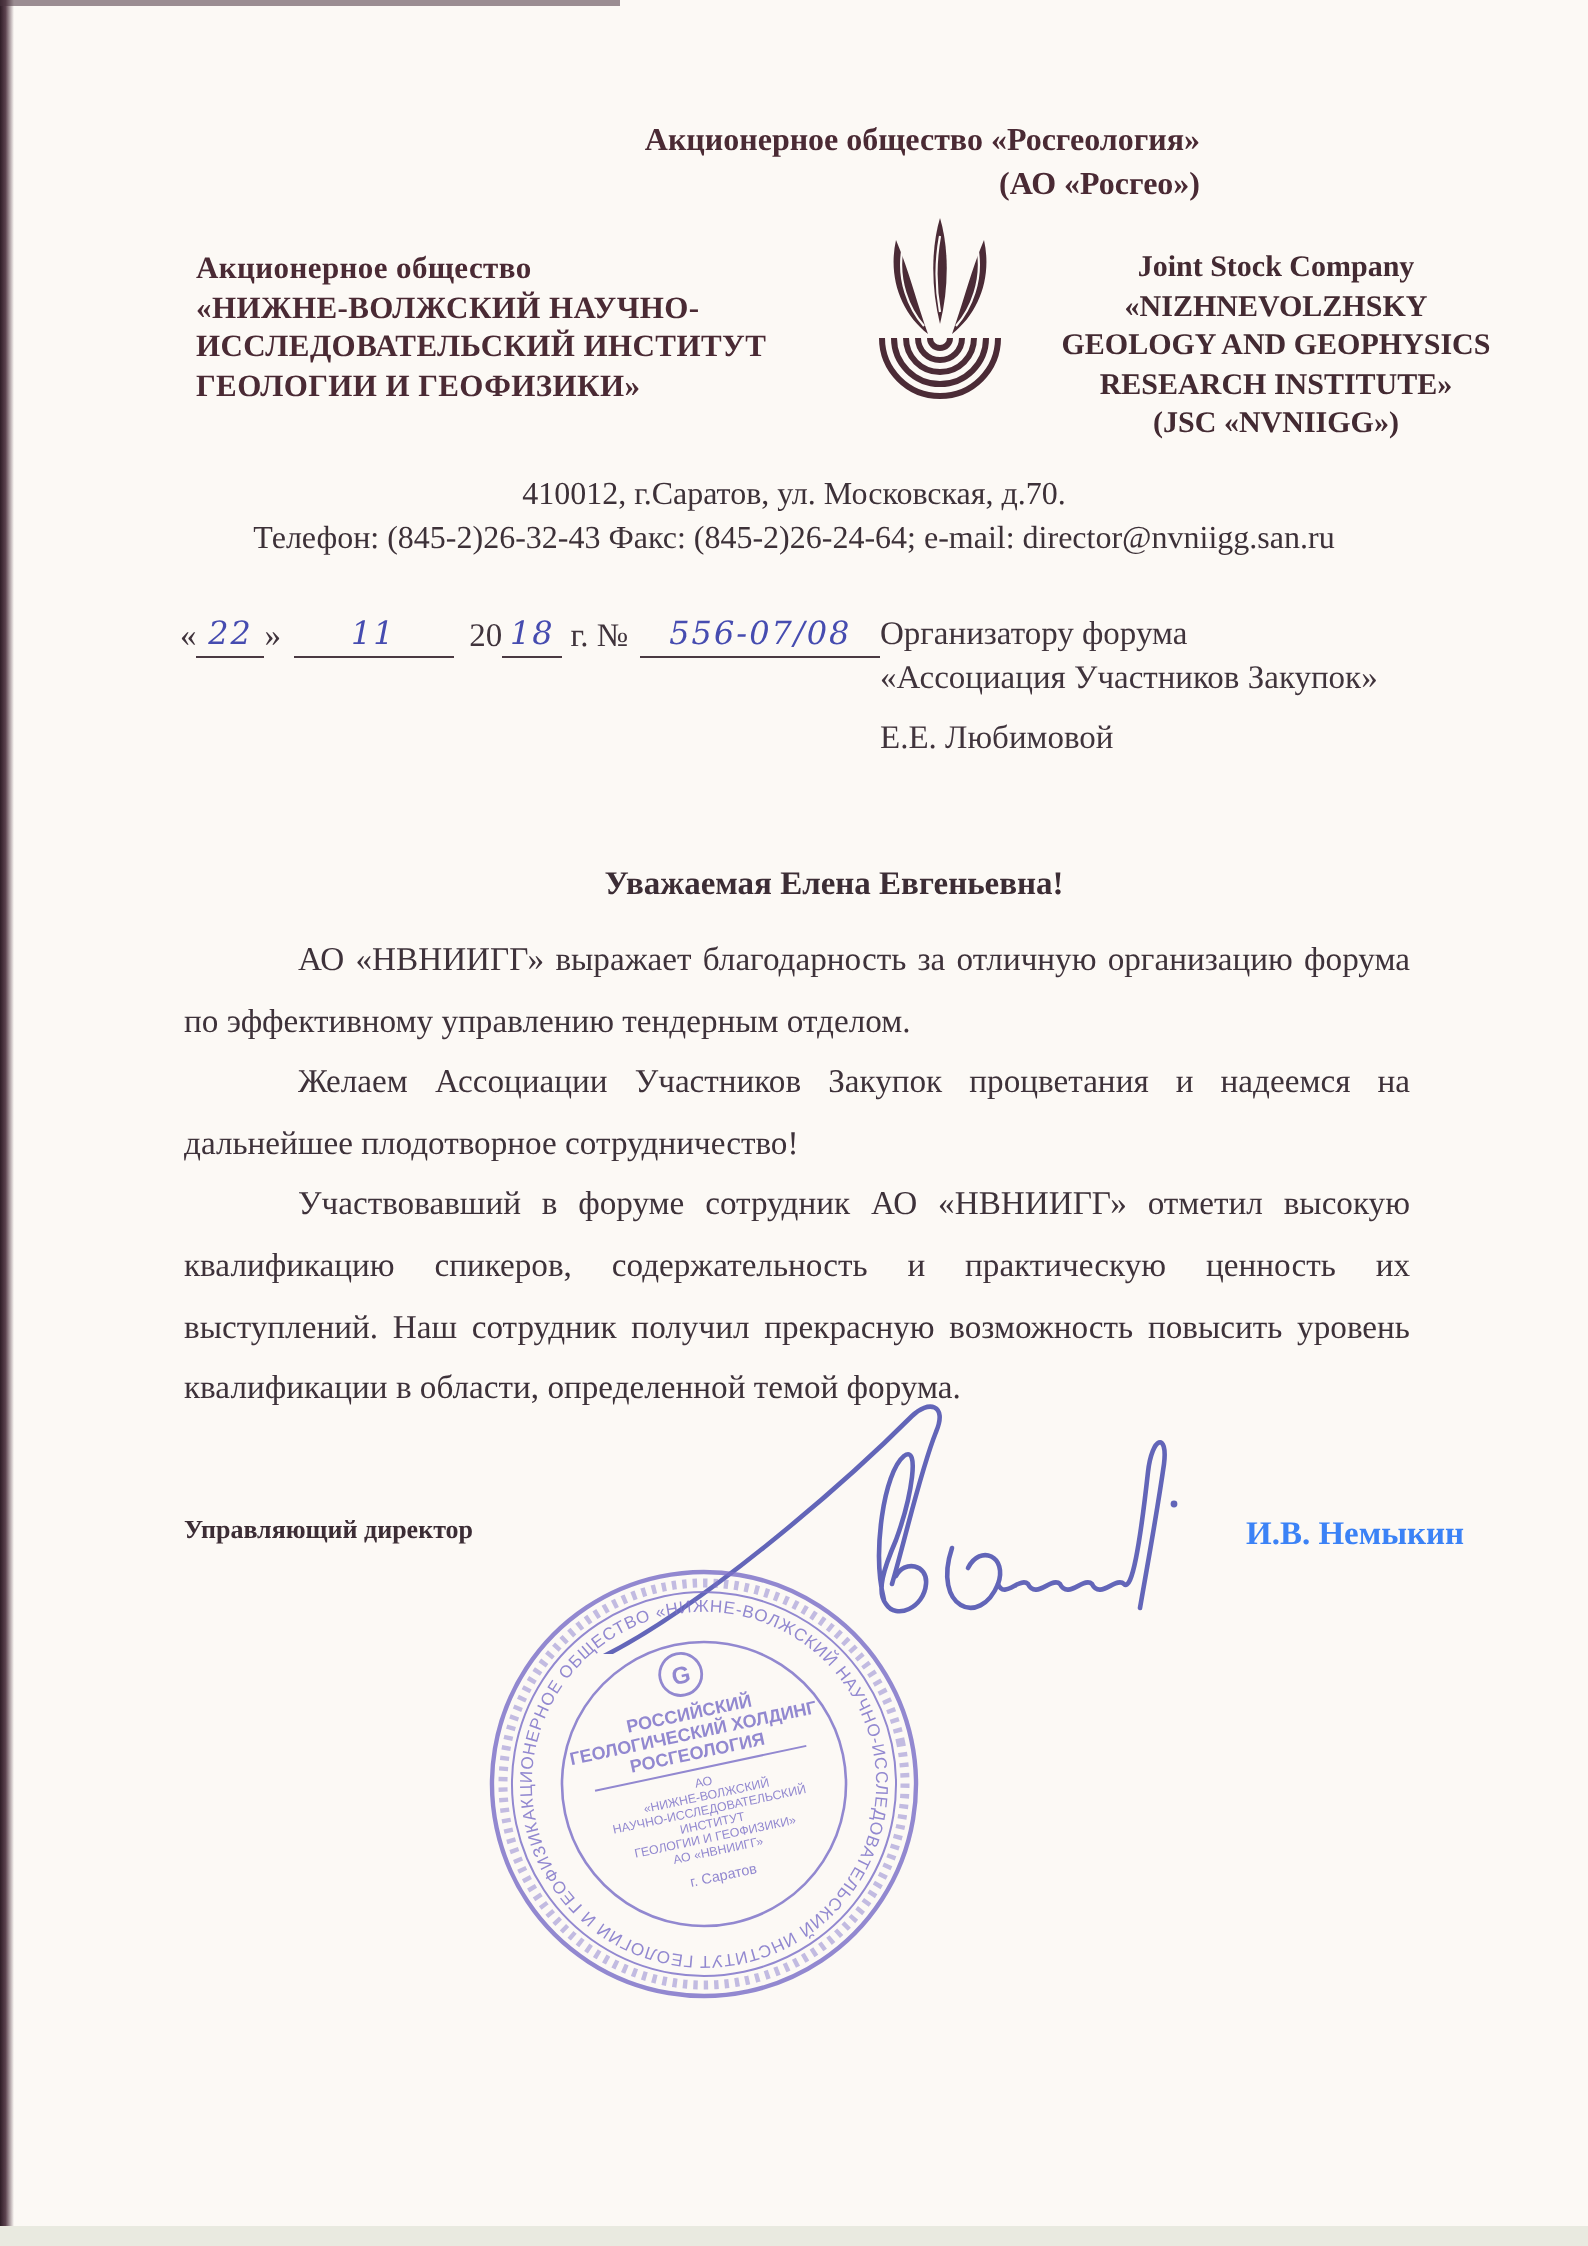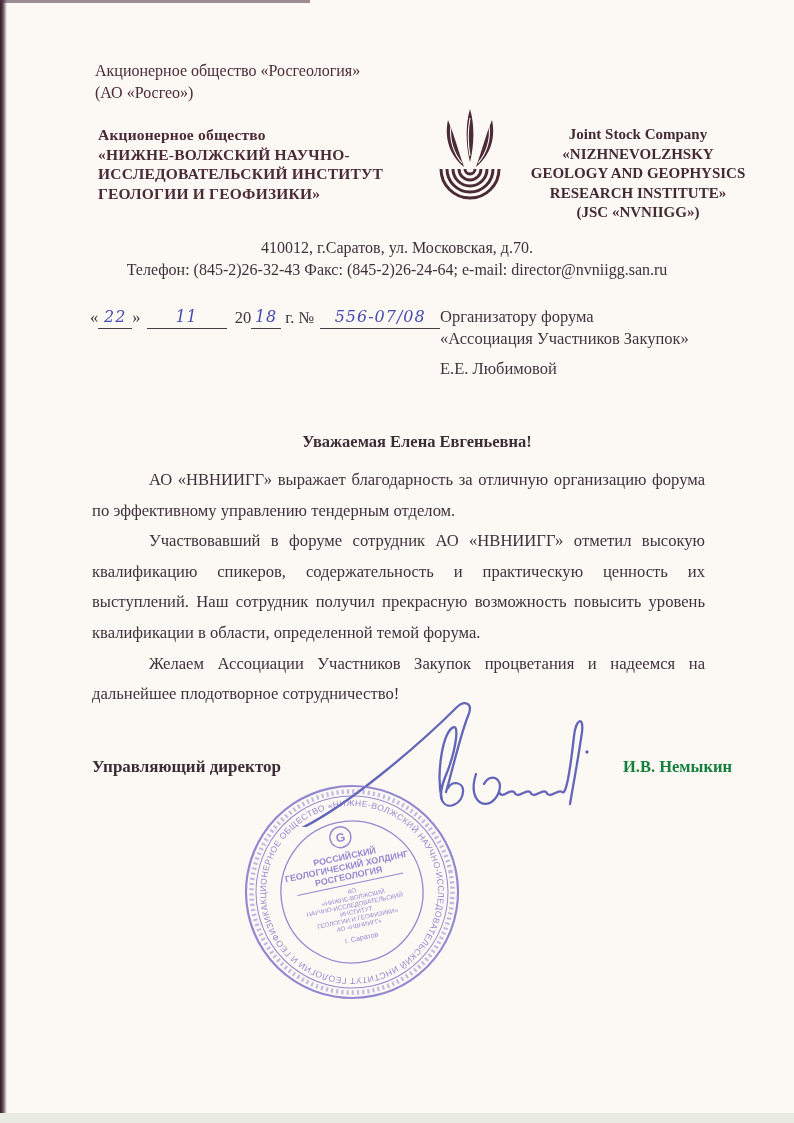--- a/index.html
+++ b/index.html
@@ -7,22 +7,22 @@
     position:relative; width:794px; height:1123px; margin:0 auto;
     background:#fcf9f5; overflow:hidden;
     font-family:"Liberation Serif","DejaVu Serif",serif;
     color:#40343c;
   }
   .edge-left{position:absolute;left:0;top:0;width:7px;height:100%;
     background:linear-gradient(90deg,#2e1c26 0%,#5d4450 40%,rgba(120,100,110,0) 100%);}
   .edge-top{position:absolute;left:0;top:0;width:310px;height:3px;background:#4a3540;opacity:.55;}
   .edge-bottom{position:absolute;left:0;bottom:0;width:100%;height:10px;background:#e9eae0;}
 
-  .holding{position:absolute;left:95px;top:60px;width:505px;text-align:left;
-    font-weight:normal;font-size:16px;line-height:22px;color:#4a2a34;}
+  .holding{position:absolute;left:95px;top:60px;width:505px;text-align:right;
+    font-weight:bold;font-size:16px;line-height:22px;color:#4a2a34;}
   .lh-ru{position:absolute;left:98px;top:125px;width:360px;
     font-weight:bold;font-size:15.5px;line-height:19.5px;color:#4a2a34;letter-spacing:.2px;}
   .lh-en{position:absolute;left:502px;top:125px;width:272px;text-align:center;
     font-weight:bold;font-size:15px;line-height:19.5px;color:#432a32;}
   .logo{position:absolute;left:431px;top:106px;}
 
   .contacts{position:absolute;left:0;top:237px;width:794px;text-align:center;
     font-size:16px;line-height:21.5px;color:#3d3138;}
 
   .refline{position:absolute;left:90px;top:308px;font-size:16.5px;white-space:nowrap;}
@@ -39,22 +39,22 @@
   .recipient .r2{margin-top:0px;}
   .recipient .r3{margin-top:8px;}
 
   .salutation{position:absolute;left:0;top:432px;width:794px;text-align:center;
     font-weight:bold;font-size:16.5px;color:#3c2d35;padding-left:20px;}
 
   .letter-body{position:absolute;left:92px;top:465px;width:613px;
     font-size:16.6px;line-height:30.6px;text-align:justify;color:#3e323a;}
   .letter-body p{margin:0;text-indent:57px;}
 
-  .sig-title{position:absolute;left:92px;top:757px;font-weight:bold;font-size:17px;color:#3c2d35;}
-  .sig-name{position:absolute;right:62px;top:757px;font-weight:bold;font-size:16.5px;color:#15803d;}
+  .sig-title{position:absolute;left:92px;top:757px;font-weight:bold;font-size:13px;color:#3c2d35;}
+  .sig-name{position:absolute;right:62px;top:757px;font-weight:bold;font-size:16.5px;color:#3b82f6;}
 
   .signature-svg{position:absolute;left:280px;top:692px;}
   .stamp-svg{position:absolute;left:240px;top:780px;}
   .stamp-text{font-family:"Liberation Sans","DejaVu Sans",sans-serif;}
 </style>
 </head>
 <body>
 
 <div class="page">
   <div class="edge-left"></div>
@@ -115,22 +115,22 @@
   <div class="recipient">
     <div class="r1">Организатору форума</div>
     <div class="r2">«Ассоциация Участников Закупок»</div>
     <div class="r3">Е.Е. Любимовой</div>
   </div>
 
   <div class="salutation">Уважаемая Елена Евгеньевна!</div>
 
   <div class="letter-body">
     <p>АО «НВНИИГГ» выражает благодарность за отличную организацию форума по эффективному управлению тендерным отделом.</p>
+    <p>Желаем Ассоциации Участников Закупок процветания и надеемся на дальнейшее плодотворное сотрудничество!</p>
     <p>Участвовавший в форуме сотрудник АО «НВНИИГГ» отметил высокую квалификацию спикеров, содержательность и практическую ценность их выступлений. Наш сотрудник получил прекрасную возможность повысить уровень квалификации в области, определенной темой форума.</p>
-    <p>Желаем Ассоциации Участников Закупок процветания и надеемся на дальнейшее плодотворное сотрудничество!</p>
   </div>
 
   <div class="sig-title">Управляющий директор</div>
   <div class="sig-name">И.В. Немыкин</div>
 
   <svg class="signature-svg" width="320" height="135" viewBox="0 0 320 135">
     <g fill="none" stroke="#4d51b0" stroke-width="2.3" stroke-linecap="round" opacity="0.88">
       <path d="M 22 136 C 70 112, 140 52, 176 16 C 184 8, 194 10, 188 24 C 180 44, 172 80, 166 100"></path>
       <path d="M 162 108 C 156 84, 162 44, 172 36 C 180 30, 176 56, 168 78 C 162 92, 158 104, 163 110 C 168 118, 182 112, 183 100 C 184 90, 172 88, 168 96"></path>
       <path d="M 196 82 C 186 112, 210 122, 219 100 C 224 86, 210 80, 204 92"></path>

